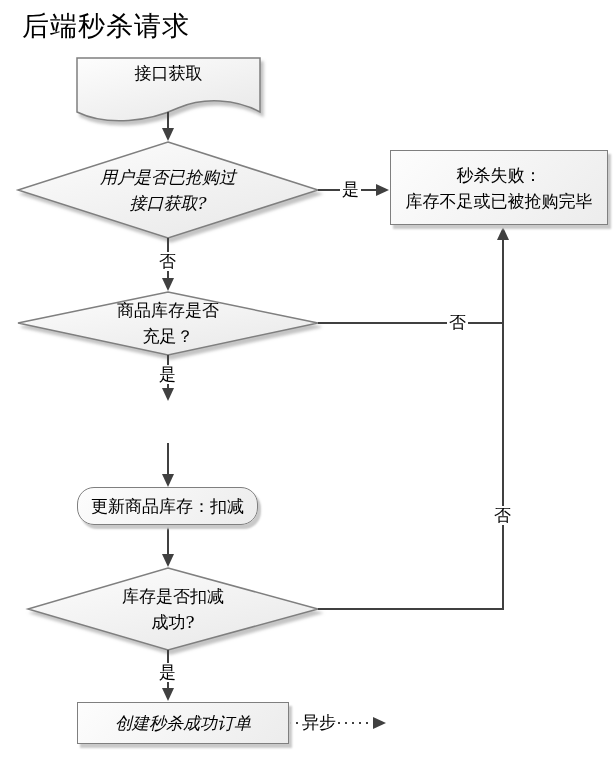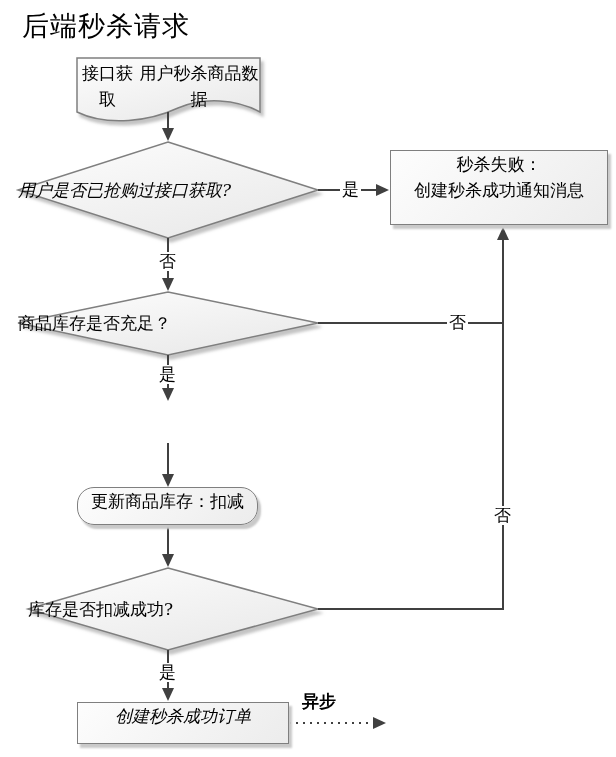--- a/index.html
+++ b/index.html
@@ -12,27 +12,27 @@
     font-family: "DejaVu Serif", "Liberation Serif", serif;
     color: #000000;
     overflow: hidden;
   }
   .svg-layer { position: absolute; left: 0; top: 0; width: 616px; height: 757px; }
   .title {
     position: absolute; left: 0; top: 8px; width: 616px;
     font-size: 27px; font-weight: normal; letter-spacing: 1px; padding-left: 22px;
   }
   .node-text {
-    position: absolute; display: flex; flex-direction: row;
+    position: absolute; display: flex; flex-direction: column;
     align-items: center; justify-content: flex-start;
     font-size: 17px; line-height: 26px; text-align: center;
   }
   .process-box {
     position: absolute; display: flex; flex-direction: column;
-    align-items: center; 
+    align-items: center; justify-content: center;
     font-size: 17px; line-height: 26px; text-align: center;
     border: 1px solid #7f7f7f;
     background: linear-gradient(135deg, #fdfdfd 0%, #ececec 100%);
     box-shadow: 3px 4px 2px #c9c9c9;
     box-sizing: border-box;
   }
   .edge-label {
     position: absolute; background: #ffffff; font-size: 17px;
     line-height: 19px; padding: 0 2px; text-align: center;
   }
@@ -82,48 +82,47 @@
       <path d="M168,701 L162,688 L174,688 Z"></path>
       <path d="M503,227 L497,240 L509,240 Z"></path>
       <path d="M386,723 L373,717 L373,729 Z"></path>
     </g>
   </svg>
 
   <div class="title">后端秒杀请求</div>
 
   <div class="node-text" style="left:77px; top:60px; width:183px; height:52px;">
     <span>接口获取</span>
-    <span>用户秒杀商品数据</span>
   </div>
 
   <div class="node-text" style="left:18px; top:164px; width:300px; height:52px;font-style:italic;">
     <span>用户是否已抢购过</span>
     <span>接口获取?</span>
   </div>
   <div class="node-text" style="left:28px; top:583px; width:290px; height:52px;">
     <span>库存是否扣减</span>
     <span>成功?</span>
   </div>
   <div class="node-text" style="left:18px; top:297px; width:300px; height:52px;">
     <span>商品库存是否</span>
     <span>充足？</span>
   </div>
 
   <div class="process-box" style="left:390px; top:150px; width:218px; height:75px;">
     <span>秒杀失败：</span>
-    <span>创建秒杀成功通知消息</span>
+    <span>库存不足或已被抢购完毕</span>
   </div>
   <div class="process-box" style="left:77px; top:487px; width:181px; height:38px;border-radius:17px;">
     <span>更新商品库存：扣减</span>
   </div>
   <div class="process-box" style="left:77px; top:702px; width:212px; height:42px;font-style:italic;">
     <span>创建秒杀成功订单</span>
   </div>
 
   <div class="edge-label" style="left:340px; top:180px;">是</div>
   <div class="edge-label" style="left:157px; top:252px;">否</div>
   <div class="edge-label" style="left:447px; top:313px;">否</div>
   <div class="edge-label" style="left:157px; top:365px;">是</div>
   <div class="edge-label" style="left:492px; top:506px;">否</div>
   <div class="edge-label" style="left:157px; top:663px;">是</div>
-  <div class="edge-label" style="left:300px; top:692px;font-weight:bold;">异步</div>
+  <div class="edge-label" style="left:300px; top:713px;">异步</div>
 
 </div>
 
 </body></html>

